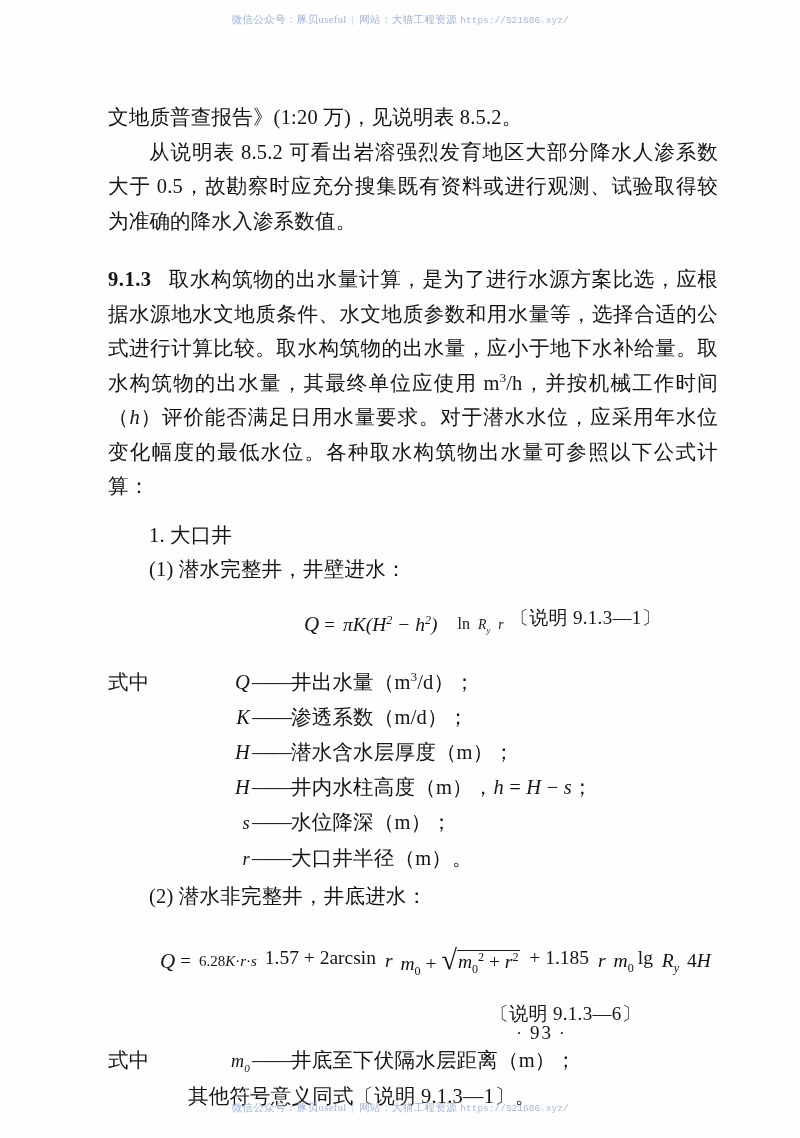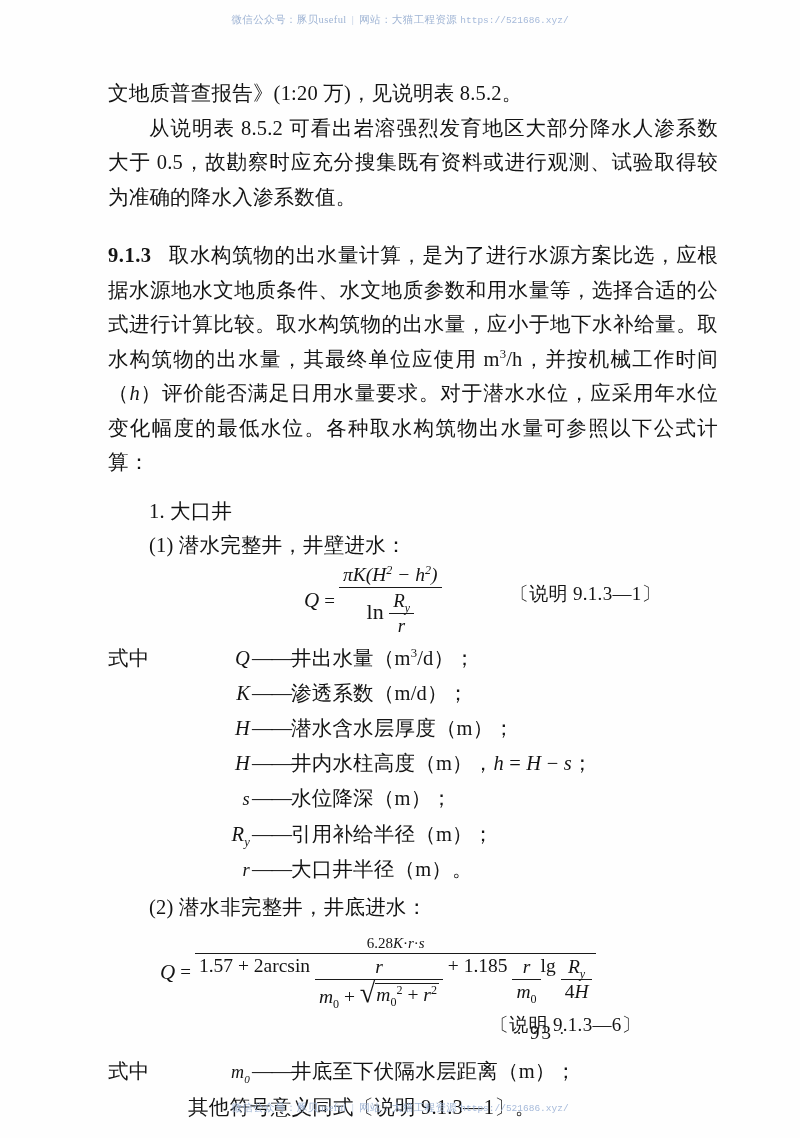--- a/index.html
+++ b/index.html
@@ -42,21 +42,21 @@
     font-family: "Liberation Mono", "DejaVu Sans Mono", monospace;
     font-size: 9.5px;
     color: #a6bada;
     letter-spacing: 0;
   }
 
   
   .content {
     position: absolute;
     left: 108px;
-    top: 76px;
+    top: 100px;
     width: 610px;
   }
 
   .para {
     font-size: 20.5px;
     line-height: 34.5px;
     text-align: justify;
     text-justify: inter-ideograph;
     margin: 0;
     letter-spacing: .2px;
@@ -99,36 +99,36 @@
     font-size: 21px;
     padding-right: 5px;
   }
   .eq-equals {
     font-size: 19px;
     padding-right: 4px;
   }
 
   .frac {
     display: inline-flex;
-    flex-direction: column;
+    flex-direction: row;
     align-items: center;
     vertical-align: middle;
   }
   .frac > .num,
   .frac > .den {
     padding: 1px 4px;
     white-space: nowrap;
   }
   .frac > .bar {
     width: 100%;
     border-top: 1.4px solid #1a1a1a;
   }
 
   .f-num { font-size: 19.5px; }
-  .f-den { font-size: 22px; }
+  .f-den { font-size: 16px; margin-left: 12px; }
 
   .smallfrac { font-size: .86em; }
 
   .eq-label {
     position: absolute;
     font-size: 19px;
     white-space: nowrap;
     letter-spacing: .3px;
   }
 
@@ -243,23 +243,20 @@
         <span class="vsym">K</span><span class="dash">——</span><span>渗透系数（m/d）；</span>
       </div>
       <div class="varrow varrow-indent">
         <span class="vsym">H</span><span class="dash">——</span><span>潜水含水层厚度（m）；</span>
       </div>
       <div class="varrow varrow-indent">
         <span class="vsym">H</span><span class="dash">——</span><span>井内水柱高度（m），<span class="ital">h</span> = <span class="ital">H</span> − <span class="ital">s</span>；</span>
       </div>
       <div class="varrow varrow-indent">
         <span class="vsym" style="font-size:.9em;">s</span><span class="dash">——</span><span>水位降深（m）；</span>
-      </div>
-      <div class="varrow varrow-indent">
-        <span class="vsym">R<sub class="sub">y</sub></span><span class="dash">——</span><span>引用补给半径（m）；</span>
       </div>
       <div class="varrow varrow-indent">
         <span class="vsym" style="font-size:.9em;">r</span><span class="dash">——</span><span>大口井半径（m）。</span>
       </div>
     </div>
 
     <p class="para lvl1 tight" style="margin-top:2px;">(2) 潜水非完整井，井底进水：</p>
 
     <div class="formula-block" style="height:100px;">
       <div class="eq2-wrap">

